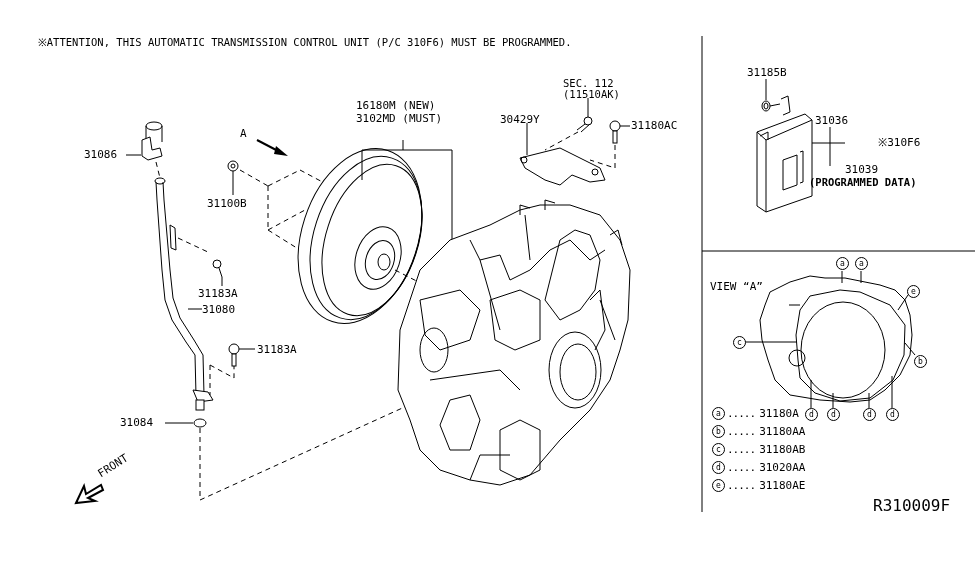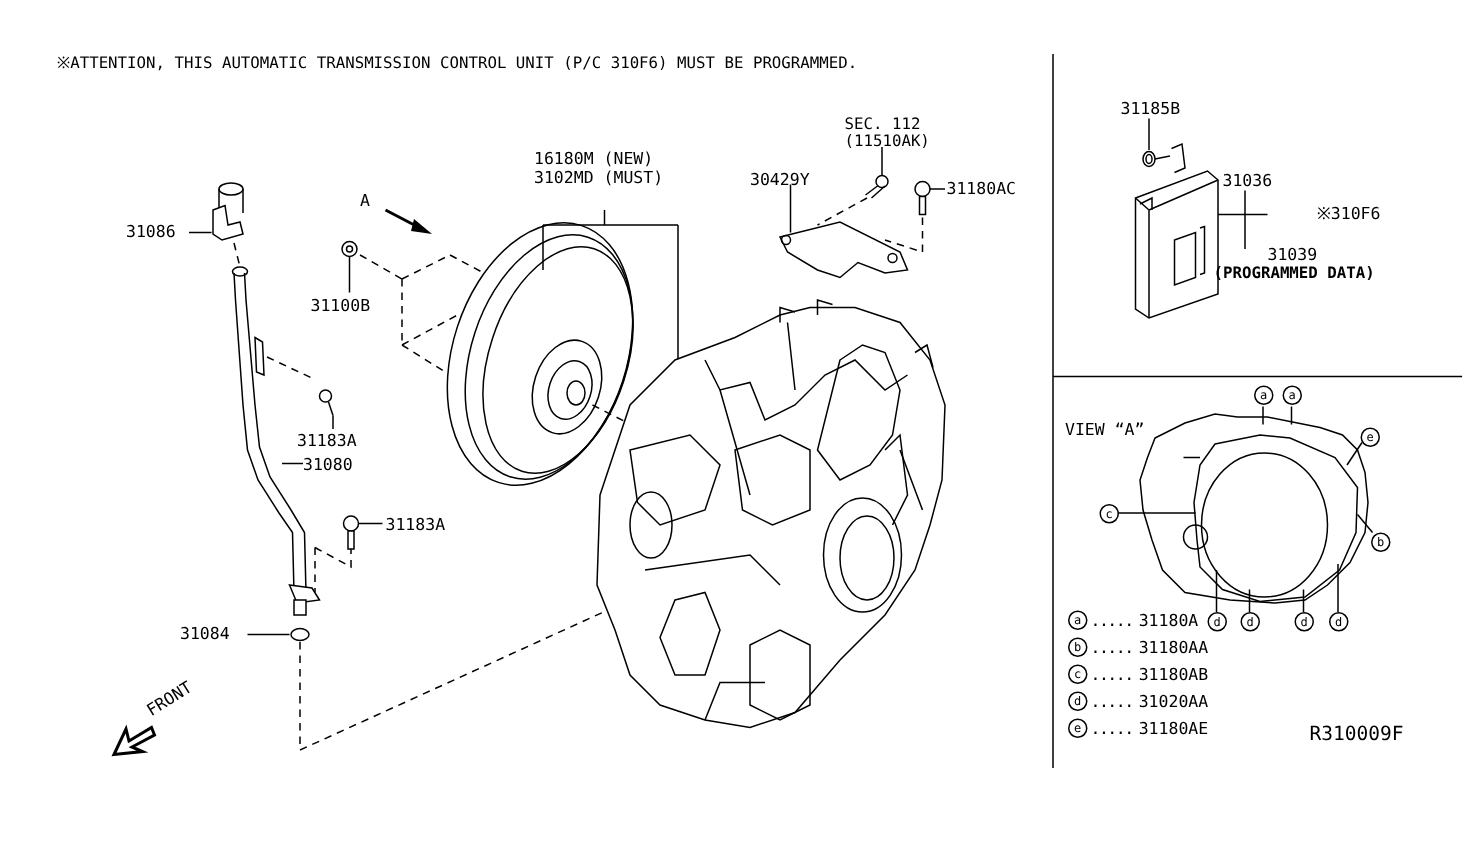--- a/index.html
+++ b/index.html
@@ -217,14 +217,14 @@
     <span class="circ">d</span>
     <span class="dots">.....</span>
     <span>31020AA</span>
   </div>
   <div class="legend-row" style="top:478px;">
     <span class="circ">e</span>
     <span class="dots">.....</span>
     <span>31180AE</span>
   </div>
 
-  <div class="lbl" style="left:873px;top:484px;font-size:13px;">R310009F</div>
+  <div class="lbl" style="left:873px;top:500px;font-size:16px;">R310009F</div>
 </div>
 
 </body></html>

